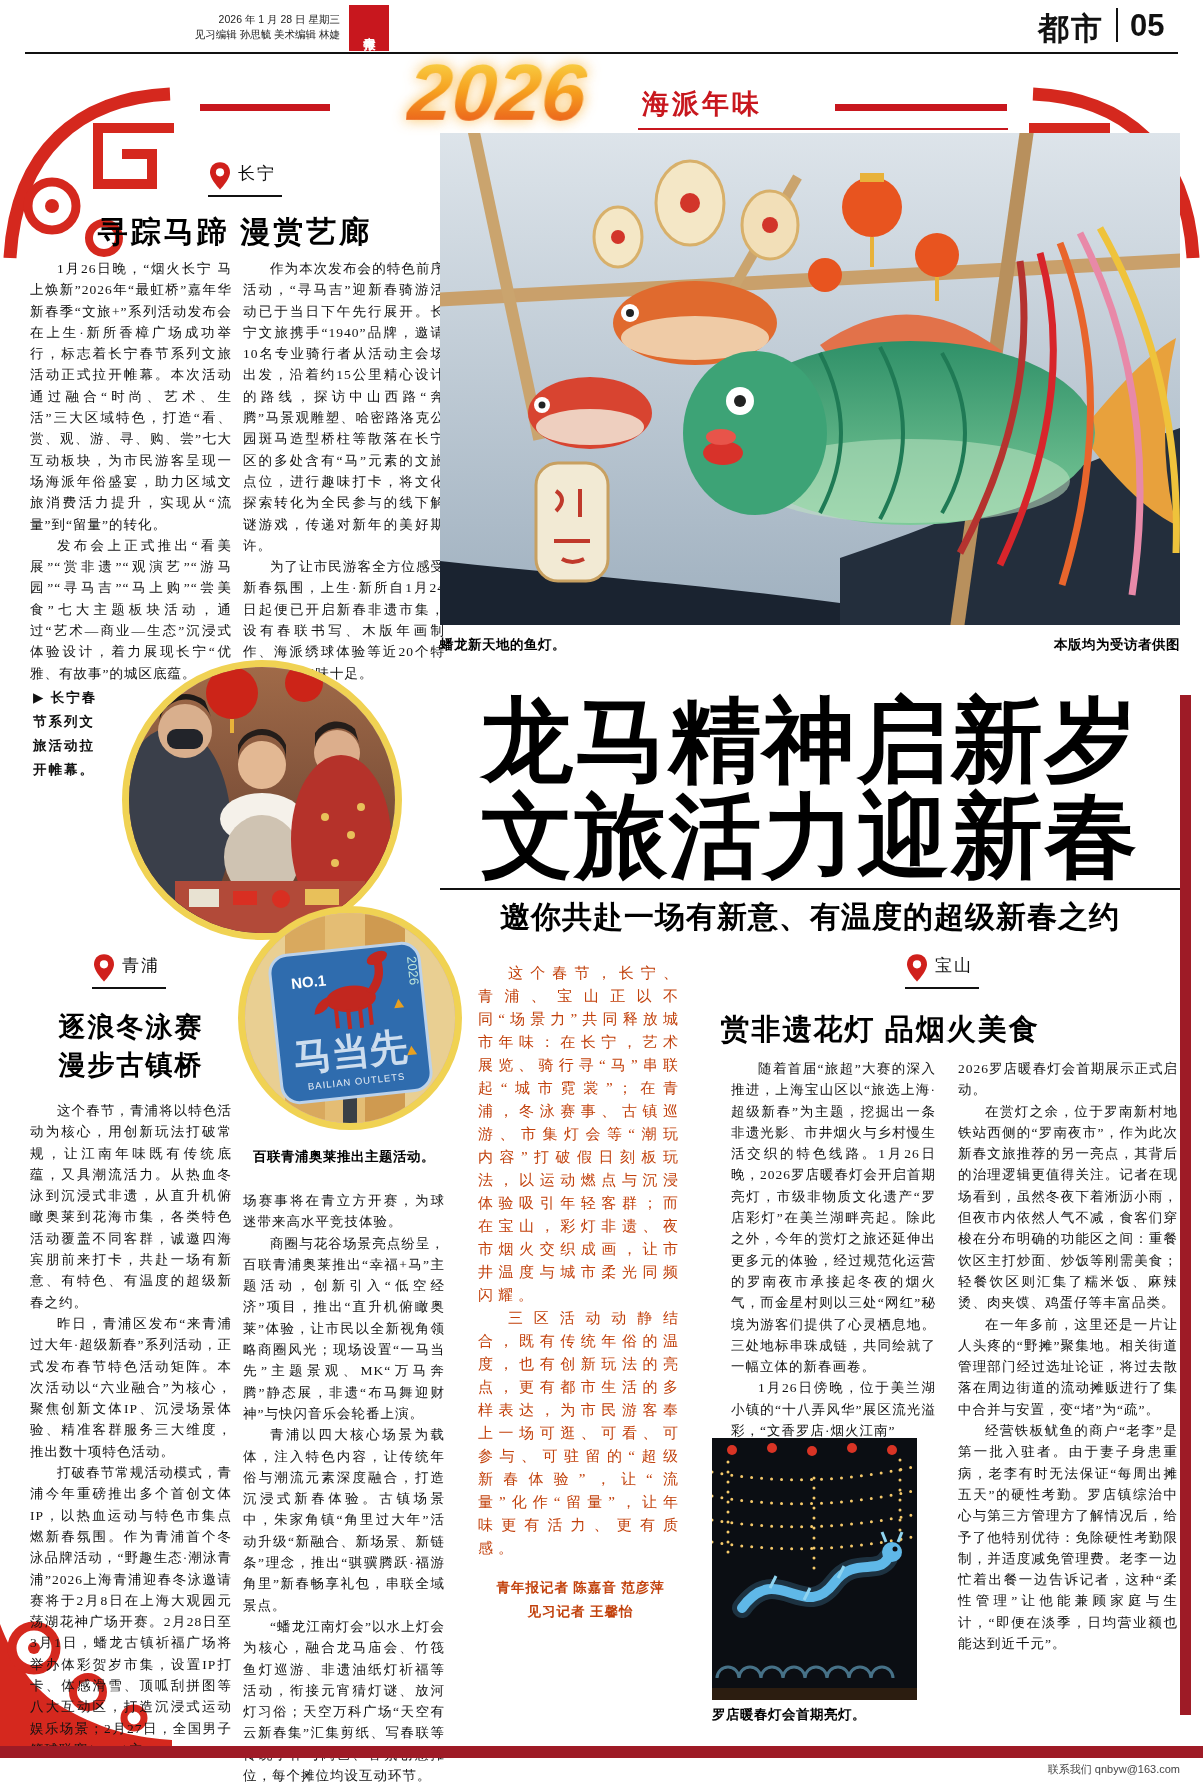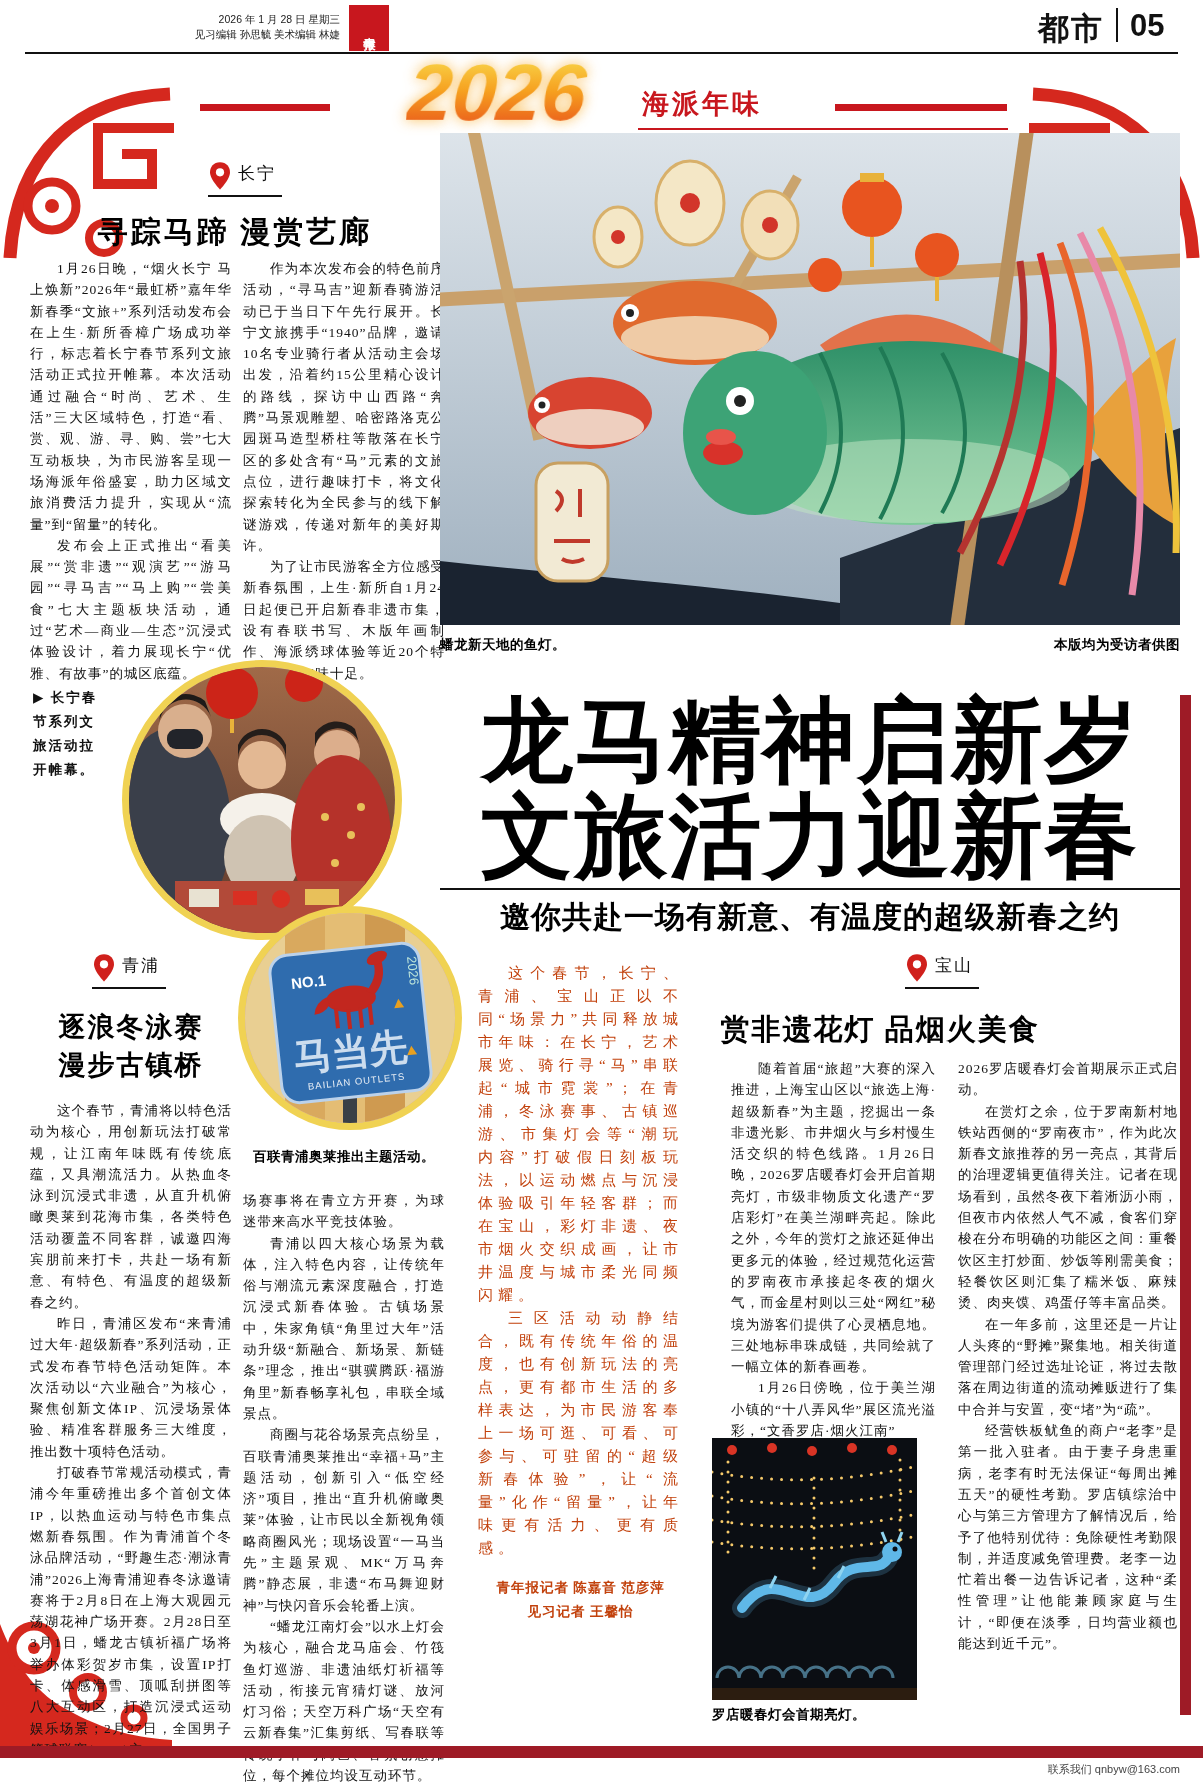--- a/index.html
+++ b/index.html
@@ -290,22 +290,22 @@
   <p class="para"><span class="stair">
         <i></i>
         <i></i>
         <i></i>
         <i></i>
         <i></i>
       </span><span>打破春节常规活动模式，青浦今年重磅推出多个首创文体IP，以热血运动与特色市集点燃新春氛围。作为青浦首个冬泳品牌活动，“野趣生态·潮泳青浦”2026上海青浦迎春冬泳邀请赛将于2月8日在上海大观园元荡湖花神广场开赛。2月28日至3月1日，蟠龙古镇祈福广场将举办体彩贺岁市集，设置IP打卡、体感滑雪、顶呱刮拼图等八大互动区，打造沉浸式运动娱乐场景；2月27日，全国男子篮球联赛(NBL)主</span></p>
 </div>
 <div class="abs bodycol" style="left:243px;top:1190px;width:202px;">
   <p class="para cont">场赛事将在青立方开赛，为球迷带来高水平竞技体验。</p>
+  <p class="para">商圈与花谷场景亮点纷呈，百联青浦奥莱推出“幸福+马”主题活动，创新引入“低空经济”项目，推出“直升机俯瞰奥莱”体验，让市民以全新视角领略商圈风光；现场设置“一马当先”主题景观、MK“万马奔腾”静态展，非遗“布马舞迎财神”与快闪音乐会轮番上演。</p>
   <p class="para">青浦以四大核心场景为载体，注入特色内容，让传统年俗与潮流元素深度融合，打造沉浸式新春体验。古镇场景中，朱家角镇“角里过大年”活动升级“新融合、新场景、新链条”理念，推出“骐骥腾跃·福游角里”新春畅享礼包，串联全域景点。</p>
-  <p class="para">商圈与花谷场景亮点纷呈，百联青浦奥莱推出“幸福+马”主题活动，创新引入“低空经济”项目，推出“直升机俯瞰奥莱”体验，让市民以全新视角领略商圈风光；现场设置“一马当先”主题景观、MK“万马奔腾”静态展，非遗“布马舞迎财神”与快闪音乐会轮番上演。</p>
   <p class="para">“蟠龙江南灯会”以水上灯会为核心，融合龙马庙会、竹筏鱼灯巡游、非遗油纸灯祈福等活动，衔接元宵猜灯谜、放河灯习俗；天空万科广场“天空有云新春集”汇集剪纸、写春联等传统手作与陶艺、香氛创意摊位，每个摊位均设互动环节。</p>
 </div>
 
 <div class="abs centercol" style="left:478px;top:962px;width:205px;">
   <p class="para">这个春节，长宁、青浦、宝山正以不同“场景力”共同释放城市年味：在长宁，艺术展览、骑行寻“马”串联起“城市霓裳”；在青浦，冬泳赛事、古镇巡游、市集灯会等“潮玩内容”打破假日刻板玩法，以运动燃点与沉浸体验吸引年轻客群；而在宝山，彩灯非遗、夜市烟火交织成画，让市井温度与城市柔光同频闪耀。</p>
   <p class="para">三区活动动静结合，既有传统年俗的温度，也有创新玩法的亮点，更有都市生活的多样表达，为市民游客奉上一场可逛、可看、可参与、可驻留的“超级新春体验”，让“流量”化作“留量”，让年味更有活力、更有质感。</p>
   <div class="credits">
     <div>青年报记者 陈嘉音 范彦萍</div>
     <div>见习记者 王馨怡</div>
   </div>

